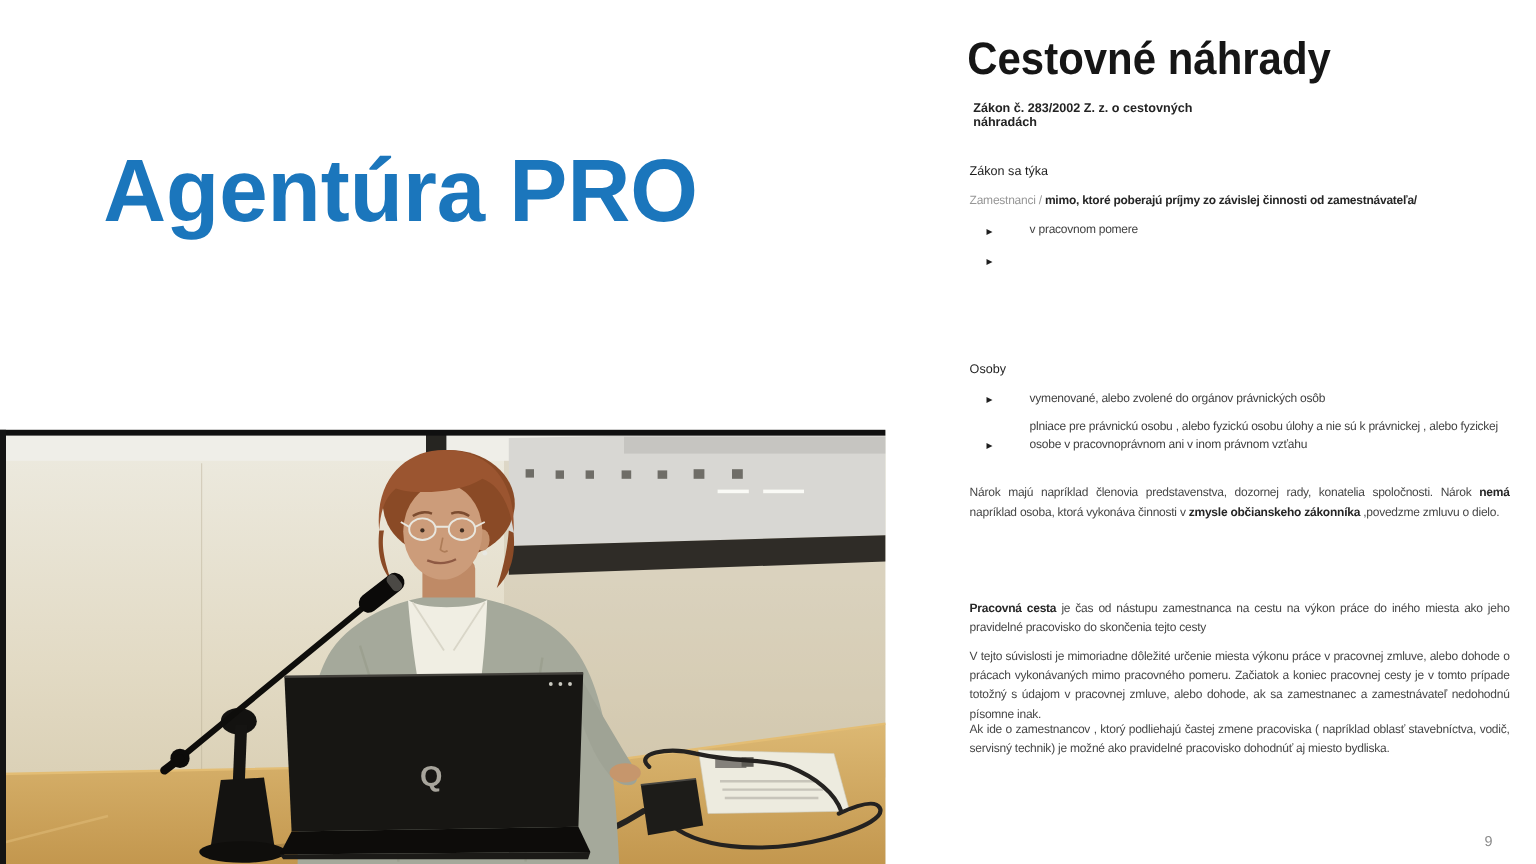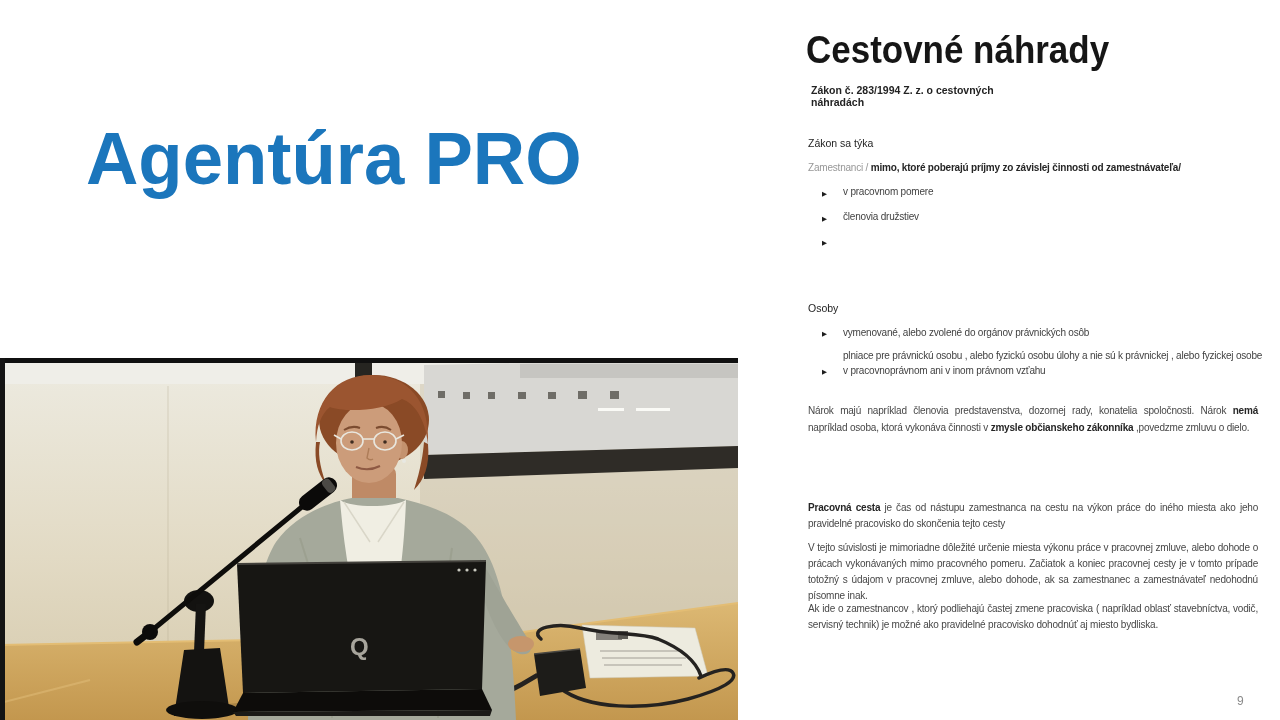--- a/index.html
+++ b/index.html
@@ -15,21 +15,21 @@
   .photo{position:absolute;left:0;top:358px;width:738px;height:362px;}
 
   
   .slide{position:absolute;left:0;top:0;width:1020px;height:720px;color:#454545;}
   .slide-title{position:absolute;left:806px;top:30px;font-size:38px;line-height:40px;
     font-weight:700;color:#161616;white-space:nowrap;transform:scaleX(.92);transform-origin:left top;}
   .slide-subtitle{position:absolute;left:811px;top:84px;font-size:10.5px;font-weight:700;color:#232323;}
   .sec-head{position:absolute;left:808px;font-size:10.5px;font-weight:400;color:#1e1e1e;}
   .lead{position:absolute;left:808px;top:161px;width:455px;font-size:10px;letter-spacing:-.2px;line-height:13px;}
   .blist{position:absolute;left:822px;margin:0;padding:0;list-style:none;width:445px;}
-  .blist li{display:flex;gap:13px;font-size:10px;letter-spacing:-.2px;line-height:12px;color:#424242;margin-bottom:10.5px;}
+  .blist li{display:flex;gap:28px;font-size:10px;letter-spacing:-.2px;line-height:12px;color:#424242;margin-bottom:10.5px;}
   .blist.wide li{line-height:15px;margin-bottom:7.5px;align-items:flex-end;}
   .tri{flex:0 0 8px;font-size:6.5px;color:#1d1d1d;line-height:12px;padding-top:2px;}
   .para{position:absolute;left:808px;width:450px;font-size:10px;letter-spacing:-.2px;
     line-height:16.5px;text-align:justify;color:#474747;}
   .seg-b{font-weight:700;color:#262626;}
   .seg-muted{color:#979797;}
   .page-num{position:absolute;left:1237px;top:694px;font-size:12px;color:#8a8a8a;}
 </style>
 </head>
 <body>
@@ -153,33 +153,29 @@
         <text x="350" y="297" font-size="24" font-weight="bold" fill="#a8a59c">Q</text>
       </g>
 
       <rect x="0" y="0" width="738" height="5" fill="#101010"></rect>
       <rect x="0" y="0" width="5" height="362" fill="#141414"></rect>
     </svg>
   </div>
 
   <div class="slide">
     <div class="slide-title">Cestovné náhrady</div>
-    <div class="slide-subtitle">Zákon č. 283/1994 Z. z. o cestovných náhradách</div>
+    <div class="slide-subtitle">Zákon č. 283/2002 Z. z. o cestovných náhradách</div>
 
     <div class="sec-head" style="top:137px">Zákon sa týka</div>
     <div class="lead"><span class="seg-muted">Zamestnanci / </span><span class="seg-b">mimo, ktoré poberajú príjmy zo závislej činnosti od zamestnávateľa/</span></div>
 
     <ul class="blist" style="top:186px">
       <li>
         <span class="tri">▶</span>
         <span>v pracovnom pomere</span>
-      </li>
-      <li>
-        <span class="tri">▶</span>
-        <span>členovia družstiev</span>
       </li>
       <li>
         <span class="tri">▶</span>
       </li>
     </ul>
 
     <div class="sec-head" style="top:302px">Osoby</div>
 
     <ul class="blist wide" style="top:325px">
       <li>

